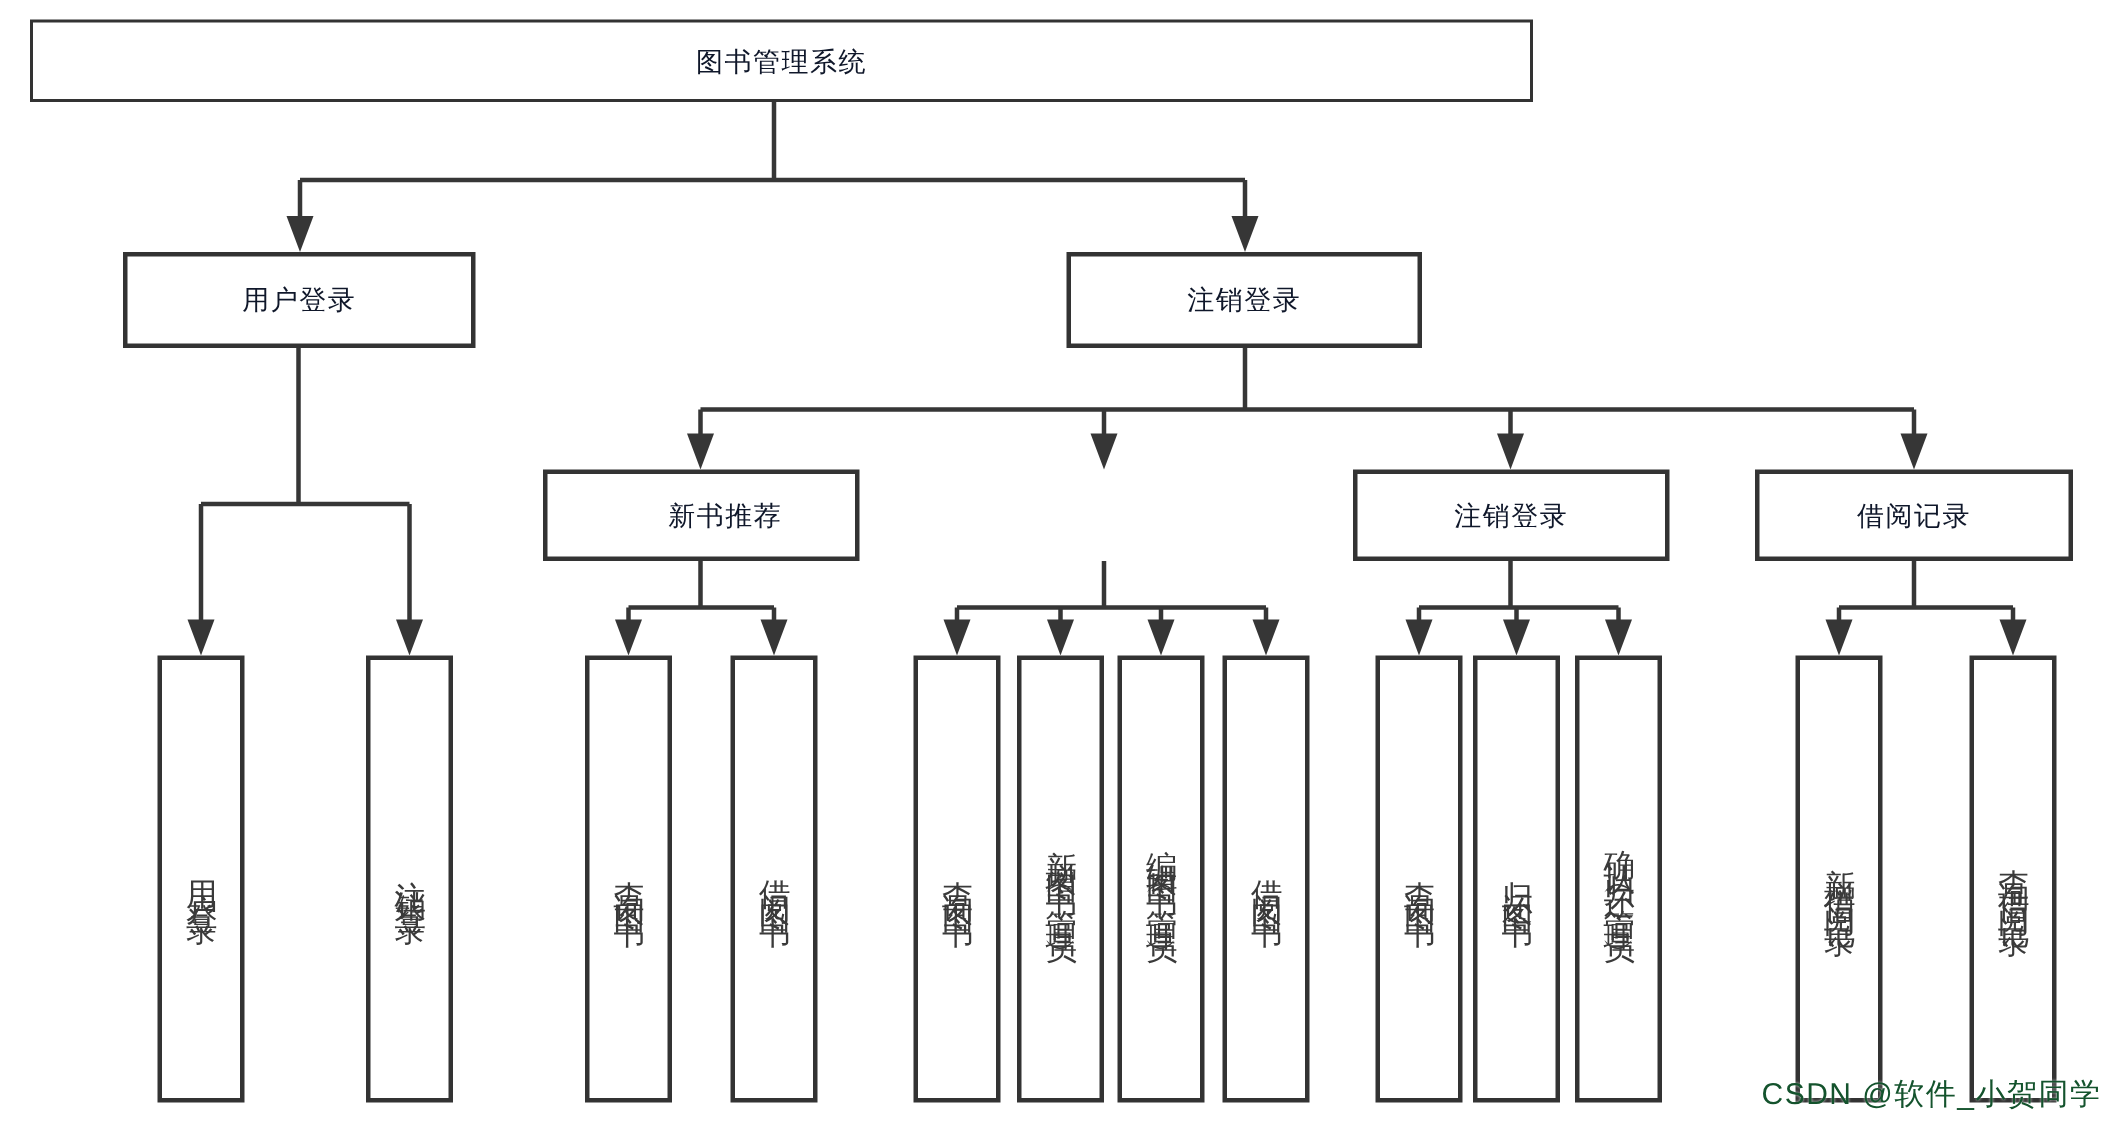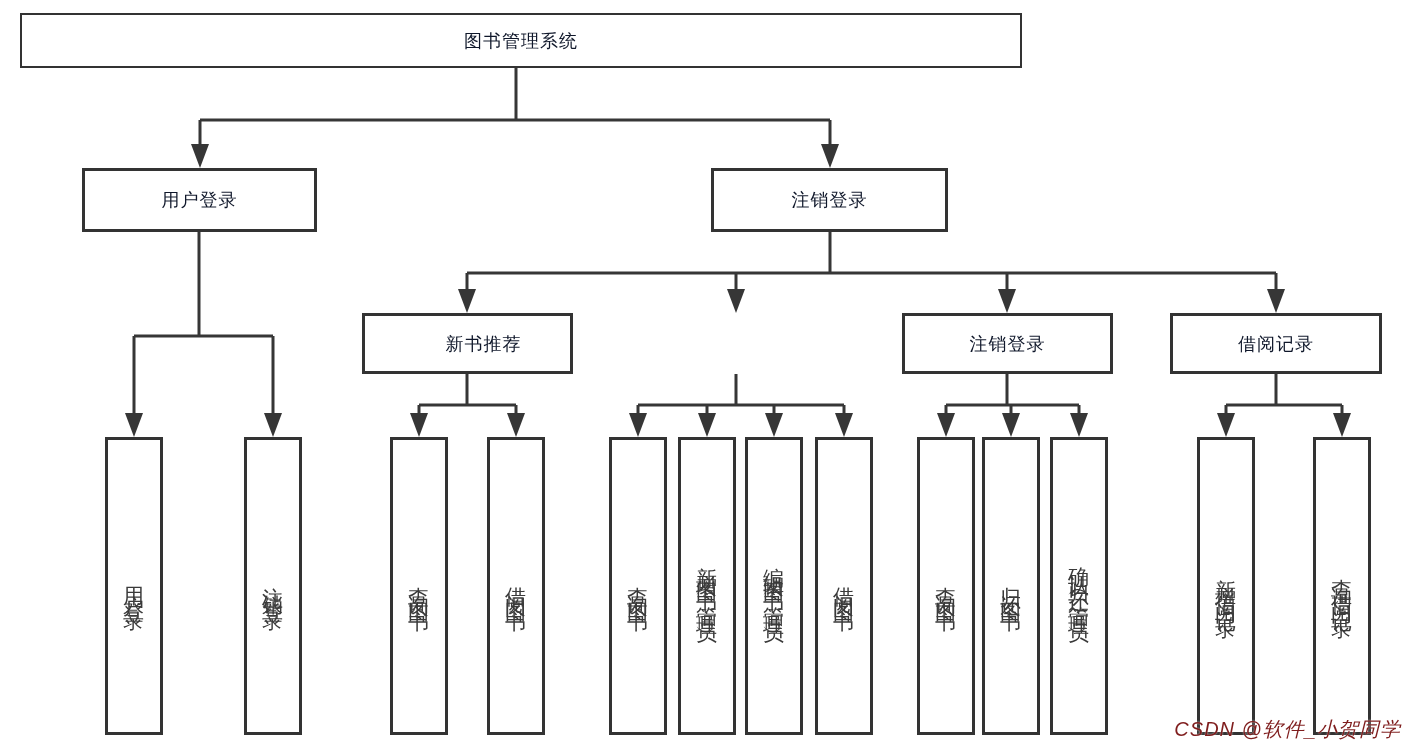--- a/index.html
+++ b/index.html
@@ -48,25 +48,24 @@
     letter-spacing: 8px;
     line-height: 1;
     color: #3a3a3a;
     white-space: nowrap;
   }
   .watermark {
     position: absolute;
     right: 4px;
     bottom: 4px;
     font-size: 20px;
-    color: #7f1d1d;
+    color: #14532d;
     letter-spacing: 1px;
     z-index: 5;
     text-shadow: 0 0 2px rgba(255,255,255,0.8);
-    font-style: italic;
   }
 </style>
 </head>
 <body>
 
 <div class="canvas">
 
   <svg class="connectors" viewBox="0 0 1405 747" xmlns="http://www.w3.org/2000/svg">
     <path fill="none" stroke="#363636" stroke-width="3" d="M516 68 L516 120 M200 120 L830 120 M200 120 L200 150 M830 120 L830 150
          M199 232 L199 336 M134 336 L273 336 M134 336 L134 419 M273 336 L273 419

